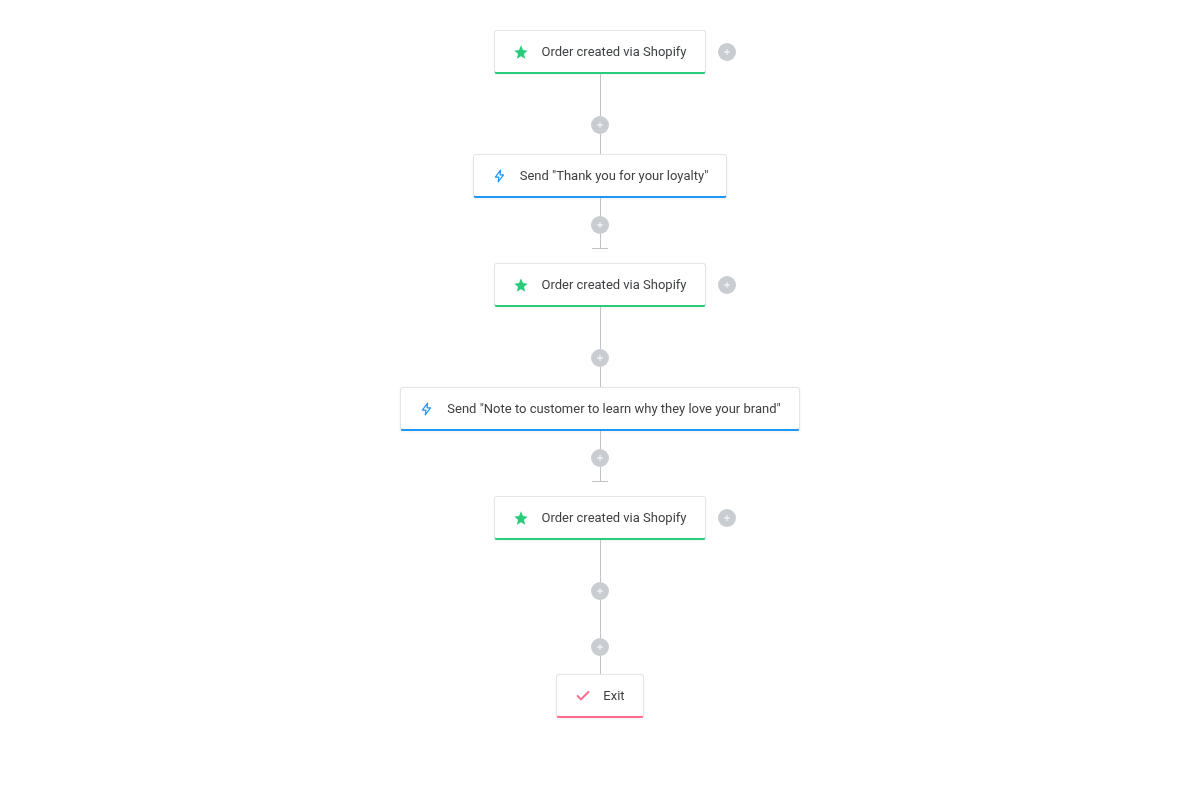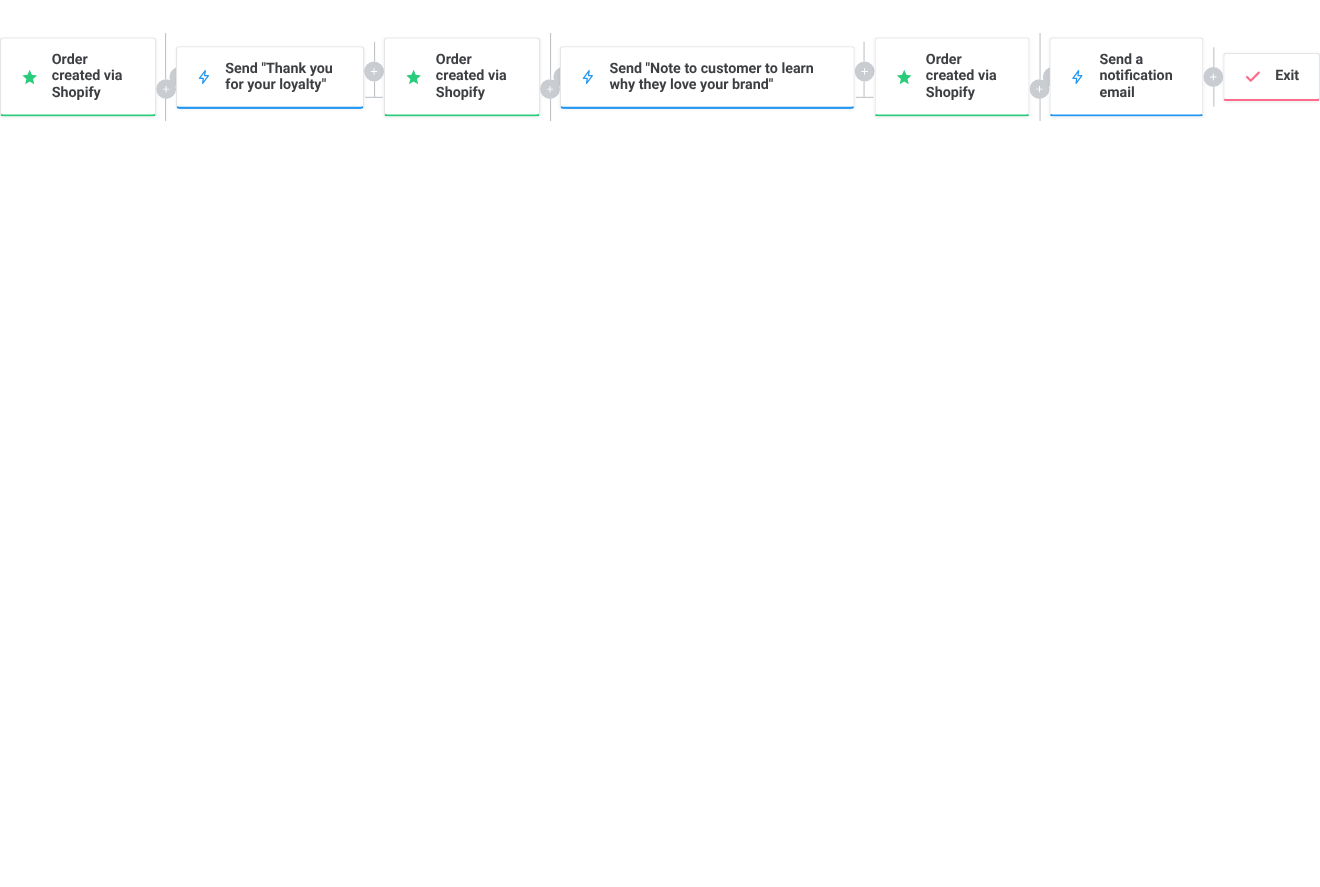--- a/index.html
+++ b/index.html
@@ -12,23 +12,22 @@
       background: #ffffff;
       width: 1200px;
       height: 806px;
       display: flex;
       flex-direction: column;
       align-items: center;
       padding-top: 30px;
     }
     .flow-container {
       display: flex;
-      flex-direction: row;
-      align-items: center;
-      font-weight: bold;
+      flex-direction: column;
+      align-items: center;
     }
     .node-row {
       display: flex;
       align-items: center;
       position: relative;
     }
     .side-add {
       position: absolute;
       right: -30px;
       top: 50%;
@@ -217,30 +216,20 @@
   <div class="connector">
     <div class="connector-line" style="height:42px"></div>
     <div class="add-btn">
       <svg viewBox="0 0 24 24">
           <path fill="#ffffff" d="M11 5h2v6h6v2h-6v6h-2v-6H5v-2h6z"></path>
         </svg>
     </div>
     <div class="connector-line" style="height:20px"></div>
   </div>
 
-  <div class="node-row">
-    <div class="node type-action">
-      <span class="icon">
-        <svg viewBox="0 0 24 24" width="14" height="16">
-            <path fill="none" stroke="#2196f3" stroke-width="2" stroke-linejoin="round" d="M13 2L4 14h6l-1 8 9-12h-6z"></path>
-          </svg>
-      </span>
-      <span>Send a notification email</span>
-    </div>
-  </div>
 
   <div class="connector">
     <div class="connector-line" style="height:18px"></div>
     <div class="add-btn">
       <svg viewBox="0 0 24 24">
           <path fill="#ffffff" d="M11 5h2v6h6v2h-6v6h-2v-6H5v-2h6z"></path>
         </svg>
     </div>
     <div class="connector-line" style="height:18px"></div>
   </div>

